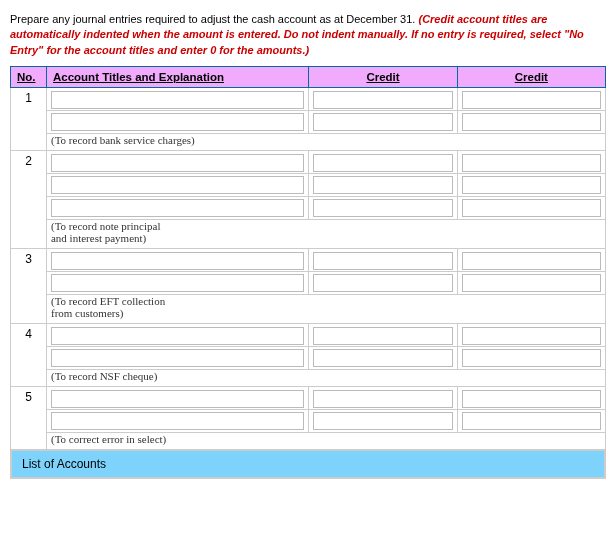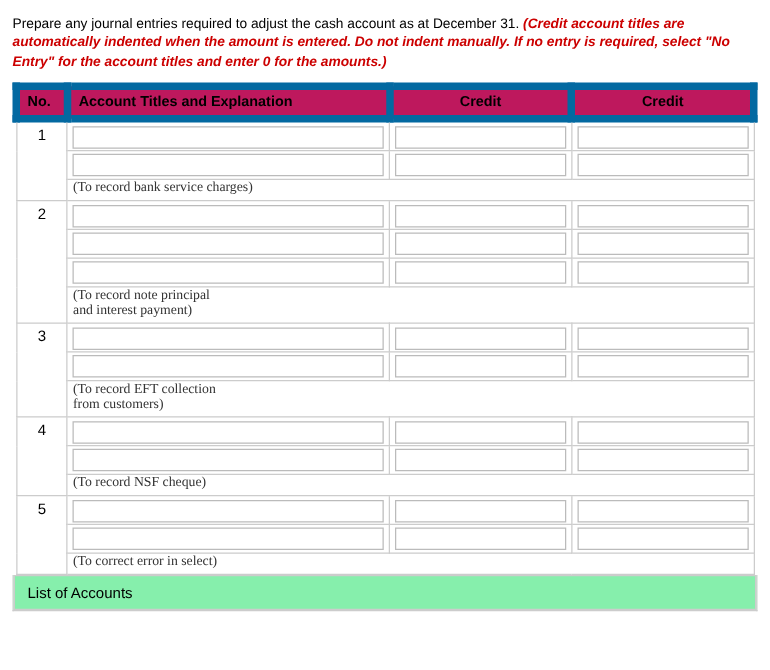--- a/index.html
+++ b/index.html
@@ -27,26 +27,27 @@
       color: #cc0000;
       font-style: italic;
       font-weight: bold;
     }
     .journal-table {
       width: 100%;
       border-collapse: collapse;
       border: 1px solid #ccc;
     }
     .journal-table th {
-      background: #be185d;
-      border: 6px solid #0369a1;
+      background: #f0abfc;
+      border: 1px solid #0369a1;
       padding: 4px 6px;
       text-align: left;
       font-weight: bold;
       font-size: 11.5px;
+      text-decoration: underline;
     }
     .journal-table th.center {
       text-align: center;
     }
     .journal-table td {
       border: 1px solid #ccc;
       padding: 2px 4px;
       vertical-align: top;
     }
     .no-cell {
@@ -85,21 +86,21 @@
     .inputs-row td {
       padding: 3px 4px 1px 4px;
     }
     .note-only td {
       padding: 0px 4px 4px 4px;
       border-top: none;
       font-family: Liberation Serif, serif;
     }
     .list-accounts-btn {
       width: 100%;
-      background: #86efac;
+      background: #7dd3fc;
       border: 1px solid #ccc;
       padding: 6px 10px;
       text-align: left;
       font-size: 12px;
       cursor: pointer;
       margin-top: 0px;
     }
     .bottom-bar {
       border: 1px solid #ccc;
       border-top: none;

